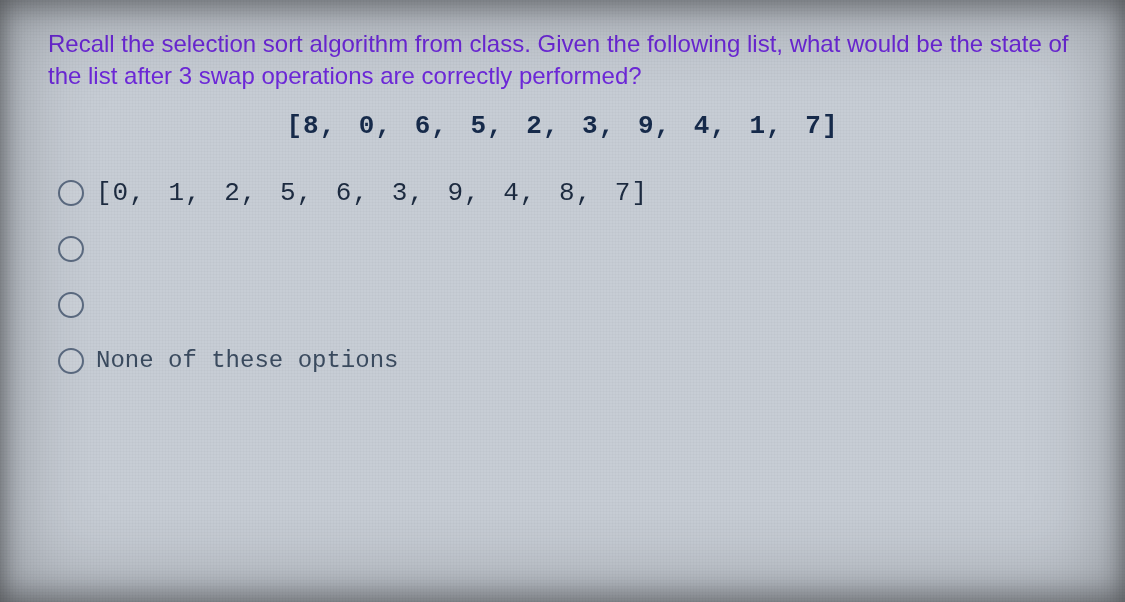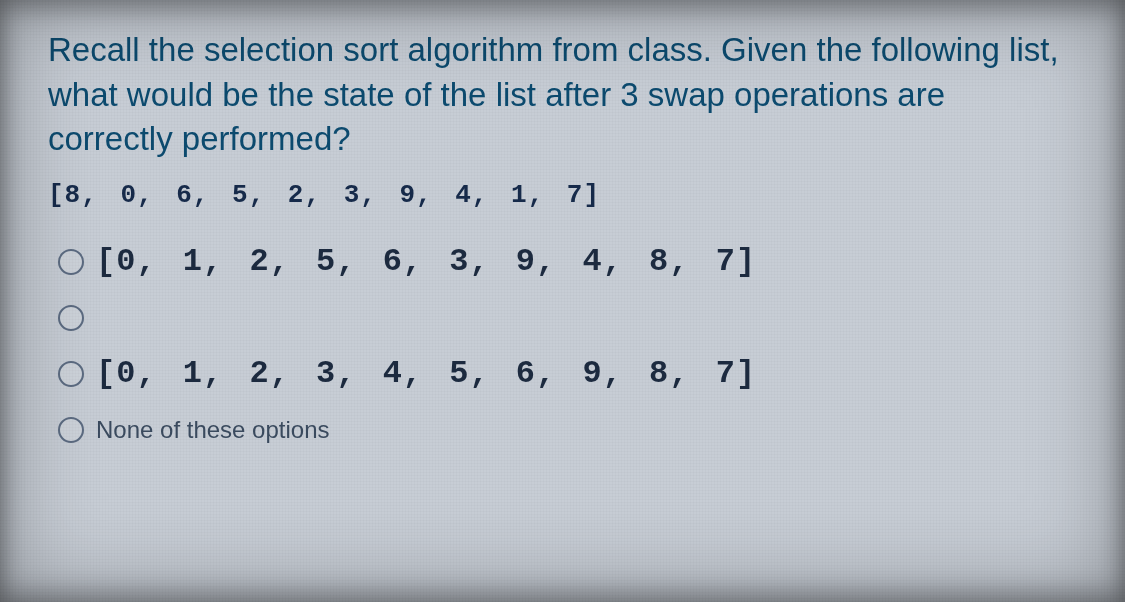--- a/index.html
+++ b/index.html
@@ -24,31 +24,32 @@
     content: "";
     position: absolute;
     inset: 0;
     pointer-events: none;
     box-shadow:
       inset 0 0 90px rgba(0,0,0,0.35),
       inset 0 10px 25px rgba(0,0,0,0.25),
       inset 0 -10px 25px rgba(0,0,0,0.25);
   }
   .prompt {
-    font-size: 33px;
+    font-size: 24px;
     line-height: 1.35;
-    color: #0c4a6e;
+    color: #6d28d9;
     font-family: "Segoe UI", "Helvetica Neue", Arial, sans-serif;
     margin-bottom: 18px;
   }
   .array-display {
     font-family: "Courier New", Courier, monospace;
     font-weight: bold;
     font-size: 26px;
     color: #162a4a;
+    text-align: center;
     letter-spacing: 1px;
     word-spacing: 6px;
     margin: 10px auto 30px auto;
   }
   .options {
     padding-left: 10px;
   }
   .option {
     display: flex;
     align-items: center;
@@ -61,28 +62,28 @@
     height: 26px;
     border: 2px solid #5b6a80;
     border-radius: 50%;
     background: rgba(255,255,255,0.1);
     box-sizing: border-box;
     flex: 0 0 auto;
     cursor: pointer;
   }
   .opt-text {
     font-family: "Courier New", Courier, monospace;
-    font-weight: bold;
-    font-size: 32px;
+    font-weight: normal;
+    font-size: 26px;
     color: #1c2a3f;
     letter-spacing: 1px;
     word-spacing: 6px;
   }
   .opt-text.plain {
-    font-family: Liberation Sans, sans-serif;
+    font-family: Liberation Mono, monospace;
     font-weight: 400;
     font-size: 24px;
     letter-spacing: 0;
     word-spacing: normal;
     color: #3a4a5e;
     text-align: center;
   }
 </style>
 </head>
 <body>
@@ -97,21 +98,20 @@
     <span class="radio"></span>
     <span class="opt-text">[0, 1, 2, 5, 6, 3, 9, 4, 8, 7]</span>
   </div>
 
   <div class="option">
     <span class="radio"></span>
   </div>
 
   <div class="option">
     <span class="radio"></span>
-    <span class="opt-text">[0, 1, 2, 3, 4, 5, 6, 9, 8, 7]</span>
   </div>
 
 
 
 
   <div class="option">
     <span class="radio"></span>
     <span class="opt-text plain">None of these options</span>
   </div>
 

